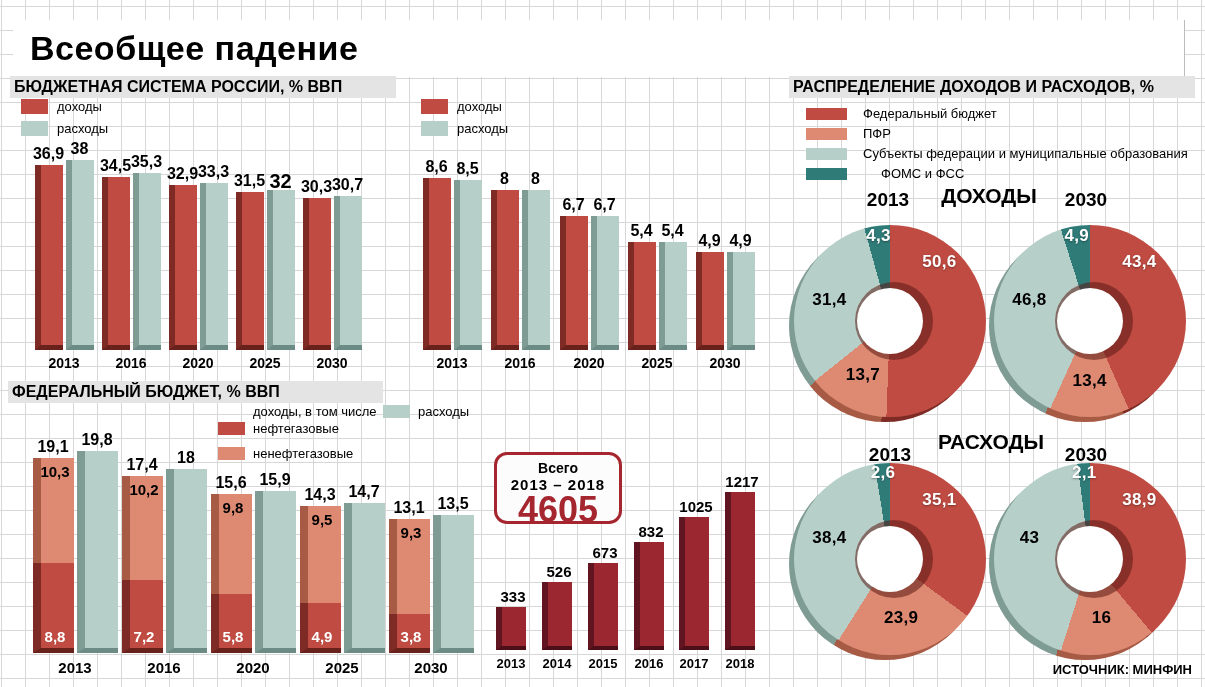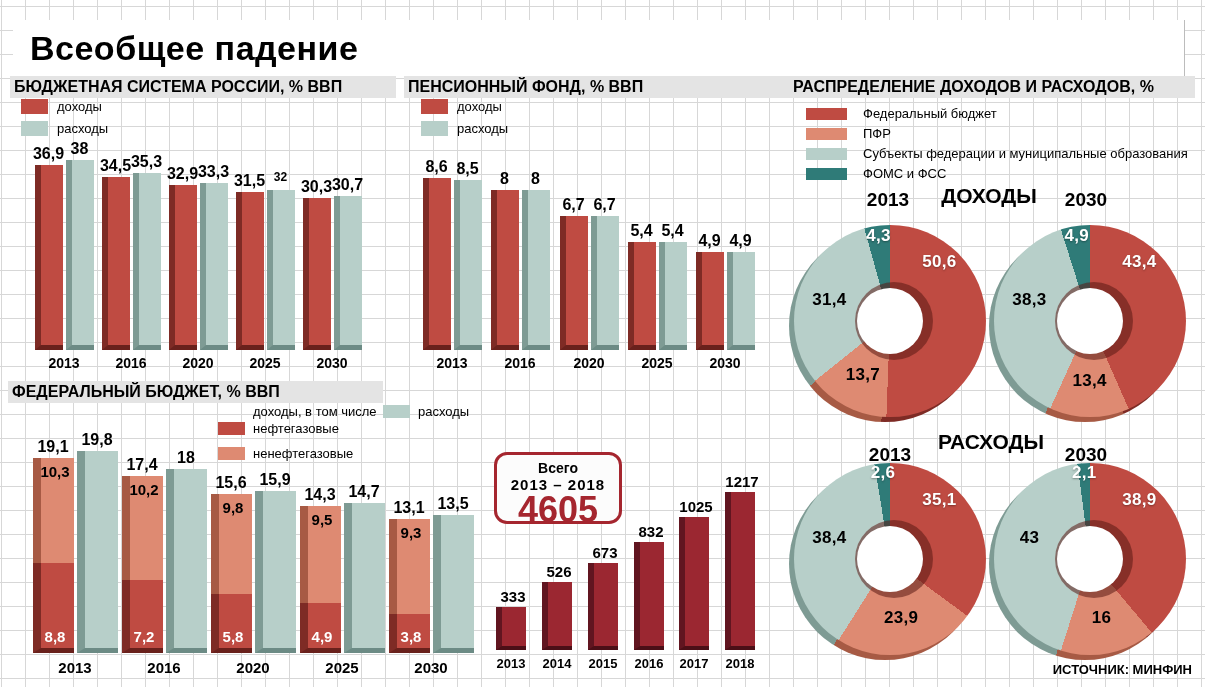--- a/index.html
+++ b/index.html
@@ -41,21 +41,20 @@
 </head>
 <body>
 
 <div id="canvas">
 
   <div class="title-band">
     <h1>Всеобщее падение</h1>
   </div>
 
   <div class="panel-header" style="left:10px;top:76px;width:382px;">БЮДЖЕТНАЯ СИСТЕМА РОССИИ, % ВВП</div>
-  <div class="panel-header" style="left:404px;top:76px;width:382px;">ПЕНСИОННЫЙ ФОНД, % ВВП</div>
   <div class="panel-header" style="left:8px;top:381px;width:371px;">ФЕДЕРАЛЬНЫЙ БЮДЖЕТ, % ВВП</div>
   <div class="panel-header" style="left:789px;top:76px;width:402px;">РАСПРЕДЕЛЕНИЕ ДОХОДОВ И РАСХОДОВ, %</div>
 
   <div class="legend-item" style="left:21px;top:99px;">
     <span class="swatch" style="background: rgb(191, 75, 66);"></span>
     <span>доходы</span>
   </div>
   <div class="legend-item" style="left:21px;top:121px;">
     <span class="swatch" style="background: rgb(183, 207, 201);"></span>
     <span>расходы</span>
@@ -86,21 +85,21 @@
       <span>Федеральный бюджет</span>
     </div>
     <div class="row" style="left:0;top:20px;">
       <span class="swatch" style="background: rgb(222, 138, 114);"></span>
       <span>ПФР</span>
     </div>
     <div class="row" style="left:0;top:40px;">
       <span class="swatch" style="background: rgb(183, 207, 201);"></span>
       <span>Субъекты федерации и муниципальные образования</span>
     </div>
-    <div class="row" style="left:0;top:60px;">
+    <div class="row" style="left:0;top:60px;gap:18px;">
       <span class="swatch" style="background: rgb(47, 123, 120);"></span>
       <span>ФОМС и ФСС</span>
     </div>
   </div>
 
   <div class="pie-year" style="left:888px;top:189px;">2013</div>
   <div class="pie-row-label" style="left:989px;top:184px;">ДОХОДЫ</div>
   <div class="pie-year" style="left:1086px;top:189px;">2030</div>
   <div class="pie-year" style="left:890px;top:444px;">2013</div>
   <div class="pie-row-label" style="left:991px;top:430px;">РАСХОДЫ</div>
@@ -125,21 +124,21 @@
     <div class="bar-label" style="left: 146.5px; top: 153px; font-size: 16px;">35,3</div>
     <div class="year-label" style="left: 131px; top: 355px;">2016</div>
     <div class="bar" style="left: 168.5px; top: 185px; width: 28px; height: 165px; background: rgb(191, 75, 66); border-left: 6px solid rgb(126, 43, 37); border-bottom: 5px solid rgb(105, 33, 28);"></div>
     <div class="bar-label" style="left: 182.5px; top: 165px; font-size: 16px;">32,9</div>
     <div class="bar" style="left: 199.5px; top: 183px; width: 28px; height: 167px; background: rgb(183, 207, 201); border-left: 6px solid rgb(126, 155, 148); border-bottom: 5px solid rgb(108, 139, 133);"></div>
     <div class="bar-label" style="left: 213.5px; top: 163px; font-size: 16px;">33,3</div>
     <div class="year-label" style="left: 198px; top: 355px;">2020</div>
     <div class="bar" style="left: 235.5px; top: 192px; width: 28px; height: 158px; background: rgb(191, 75, 66); border-left: 6px solid rgb(126, 43, 37); border-bottom: 5px solid rgb(105, 33, 28);"></div>
     <div class="bar-label" style="left: 249.5px; top: 172px; font-size: 16px;">31,5</div>
     <div class="bar" style="left: 266.5px; top: 190px; width: 28px; height: 160px; background: rgb(183, 207, 201); border-left: 6px solid rgb(126, 155, 148); border-bottom: 5px solid rgb(108, 139, 133);"></div>
-    <div class="bar-label" style="left: 280.5px; top: 170px; font-size: 12px;">32</div>
+    <div class="bar-label" style="left: 280.5px; top: 170px; font-size: 20px;">32</div>
     <div class="year-label" style="left: 265px; top: 355px;">2025</div>
     <div class="bar" style="left: 302.5px; top: 198px; width: 28px; height: 152px; background: rgb(191, 75, 66); border-left: 6px solid rgb(126, 43, 37); border-bottom: 5px solid rgb(105, 33, 28);"></div>
     <div class="bar-label" style="left: 316.5px; top: 178px; font-size: 16px;">30,3</div>
     <div class="bar" style="left: 333.5px; top: 196px; width: 28px; height: 154px; background: rgb(183, 207, 201); border-left: 6px solid rgb(126, 155, 148); border-bottom: 5px solid rgb(108, 139, 133);"></div>
     <div class="bar-label" style="left: 347.5px; top: 176px; font-size: 16px;">30,7</div>
     <div class="year-label" style="left: 332px; top: 355px;">2030</div>
     <div class="bar" style="left: 422.5px; top: 178px; width: 28px; height: 172px; background: rgb(191, 75, 66); border-left: 6px solid rgb(126, 43, 37); border-bottom: 5px solid rgb(105, 33, 28);"></div>
     <div class="bar-label" style="left: 436.5px; top: 158px; font-size: 16px;">8,6</div>
     <div class="bar" style="left: 453.5px; top: 180px; width: 28px; height: 170px; background: rgb(183, 207, 201); border-left: 6px solid rgb(126, 155, 148); border-bottom: 5px solid rgb(108, 139, 133);"></div>
     <div class="bar-label" style="left: 467.5px; top: 160px; font-size: 16px;">8,5</div>
@@ -229,21 +228,21 @@
     <div class="donut-label white" style="left: 939.495px; top: 262.015px;">50,6</div>
     <div class="donut-label" style="left: 862.929px; top: 374.546px;">13,7</div>
     <div class="donut-label" style="left: 829.487px; top: 300.164px;">31,4</div>
     <div class="donut-label white" style="left: 878.418px; top: 235.784px;">4,3</div>
     <div class="donut-shadow" style="left: 989px; top: 230px; width: 192px; height: 192px; background: conic-gradient(rgb(126, 43, 37) 0%, rgb(126, 43, 37) 43.4%, rgb(167, 90, 68) 43.4%, rgb(167, 90, 68) 56.8%, rgb(126, 155, 148) 56.8%, rgb(126, 155, 148) 95.1%, rgb(29, 81, 79) 95.1%, rgb(29, 81, 79) 100%);"></div>
     <div class="donut" style="left: 994px; top: 225px; width: 192px; height: 192px; background: conic-gradient(rgb(191, 75, 66) 0%, rgb(191, 75, 66) 43.4%, rgb(222, 138, 114) 43.4%, rgb(222, 138, 114) 56.8%, rgb(183, 207, 201) 56.8%, rgb(183, 207, 201) 95.1%, rgb(47, 123, 120) 95.1%, rgb(47, 123, 120) 100%);"></div>
     <div class="hole-wall" style="left: 1055px; top: 282px; width: 78px; height: 78px; background: rgba(90, 25, 20, 0.55);"></div>
     <div class="hole" style="left: 1057px; top: 288px; width: 66px; height: 66px; background: rgb(255, 255, 255);"></div>
     <div class="donut-label white" style="left: 1139.49px; top: 262.015px;">43,4</div>
     <div class="donut-label" style="left: 1089.62px; top: 380.999px;">13,4</div>
-    <div class="donut-label" style="left: 1029.49px; top: 300.164px;">38,3</div>
+    <div class="donut-label" style="left: 1029.49px; top: 300.164px;">46,8</div>
     <div class="donut-label white" style="left: 1076.81px; top: 236.017px;">4,9</div>
     <div class="donut-shadow" style="left: 789px; top: 468px; width: 192px; height: 192px; background: conic-gradient(rgb(126, 43, 37) 0%, rgb(126, 43, 37) 35.1%, rgb(167, 90, 68) 35.1%, rgb(167, 90, 68) 59%, rgb(126, 155, 148) 59%, rgb(126, 155, 148) 97.4%, rgb(29, 81, 79) 97.4%, rgb(29, 81, 79) 100%);"></div>
     <div class="donut" style="left: 794px; top: 463px; width: 192px; height: 192px; background: conic-gradient(rgb(191, 75, 66) 0%, rgb(191, 75, 66) 35.1%, rgb(222, 138, 114) 35.1%, rgb(222, 138, 114) 59%, rgb(183, 207, 201) 59%, rgb(183, 207, 201) 97.4%, rgb(47, 123, 120) 97.4%, rgb(47, 123, 120) 100%);"></div>
     <div class="hole-wall" style="left: 855px; top: 520px; width: 78px; height: 78px; background: rgba(90, 25, 20, 0.55);"></div>
     <div class="hole" style="left: 857px; top: 526px; width: 66px; height: 66px; background: rgb(255, 255, 255);"></div>
     <div class="donut-label white" style="left: 939.495px; top: 500.015px;">35,1</div>
     <div class="donut-label" style="left: 901.058px; top: 617.972px;">23,9</div>
     <div class="donut-label" style="left: 829.487px; top: 538.164px;">38,4</div>
     <div class="donut-label white" style="left: 882.983px; top: 473.287px;">2,6</div>
     <div class="donut-shadow" style="left: 989px; top: 468px; width: 192px; height: 192px; background: conic-gradient(rgb(126, 43, 37) 0%, rgb(126, 43, 37) 38.9%, rgb(167, 90, 68) 38.9%, rgb(167, 90, 68) 54.9%, rgb(126, 155, 148) 54.9%, rgb(126, 155, 148) 97.9%, rgb(29, 81, 79) 97.9%, rgb(29, 81, 79) 100%);"></div>

